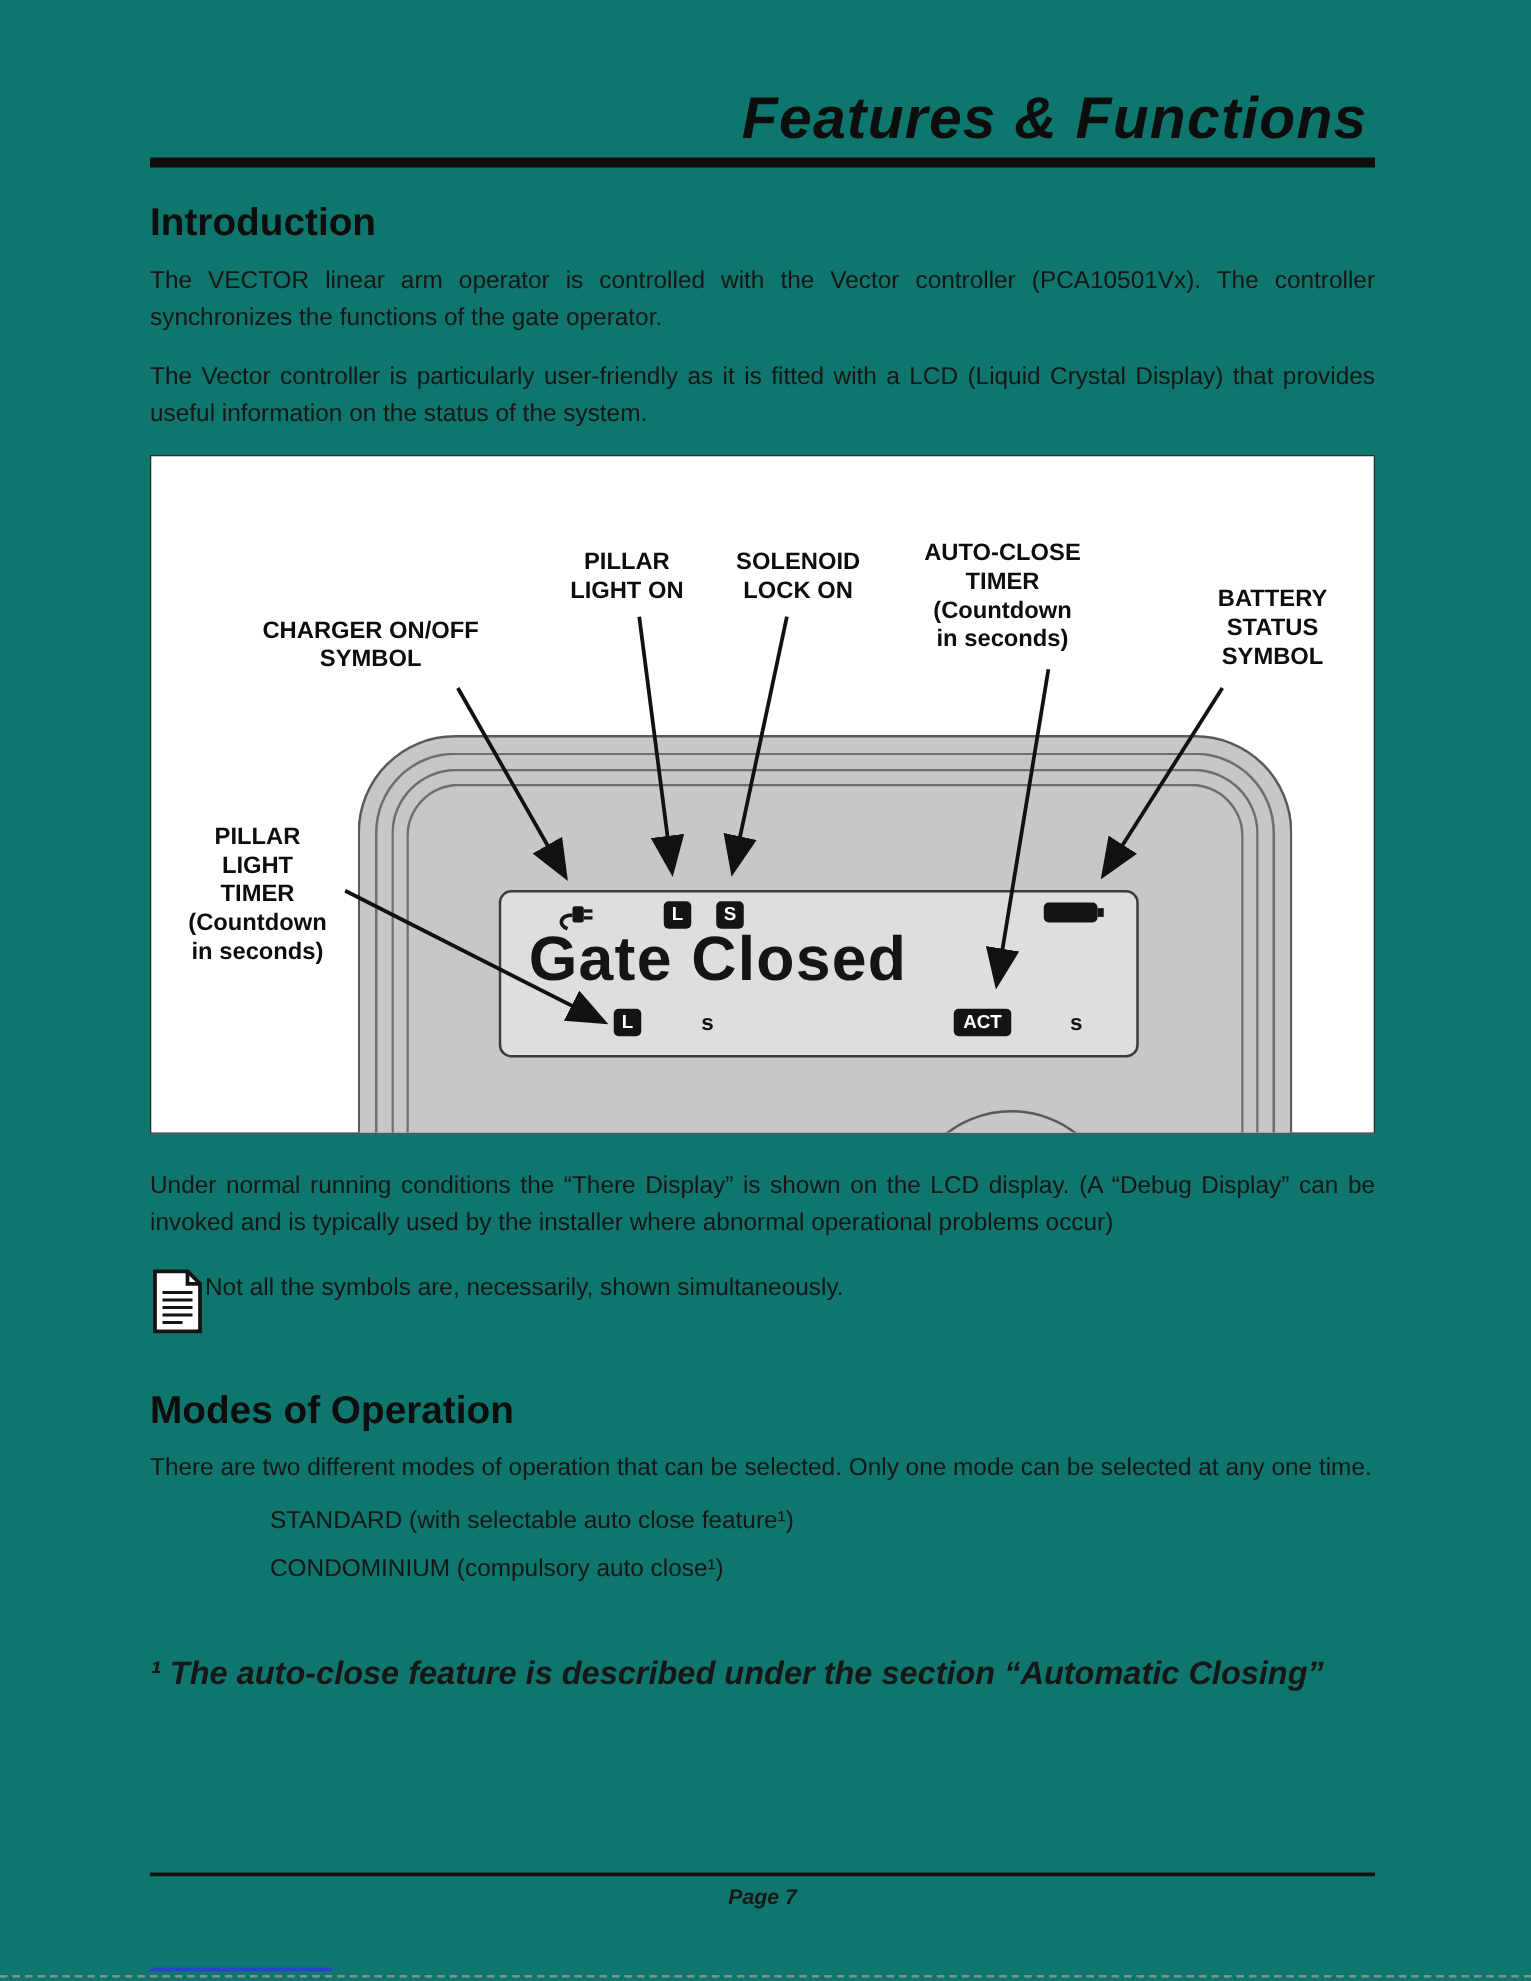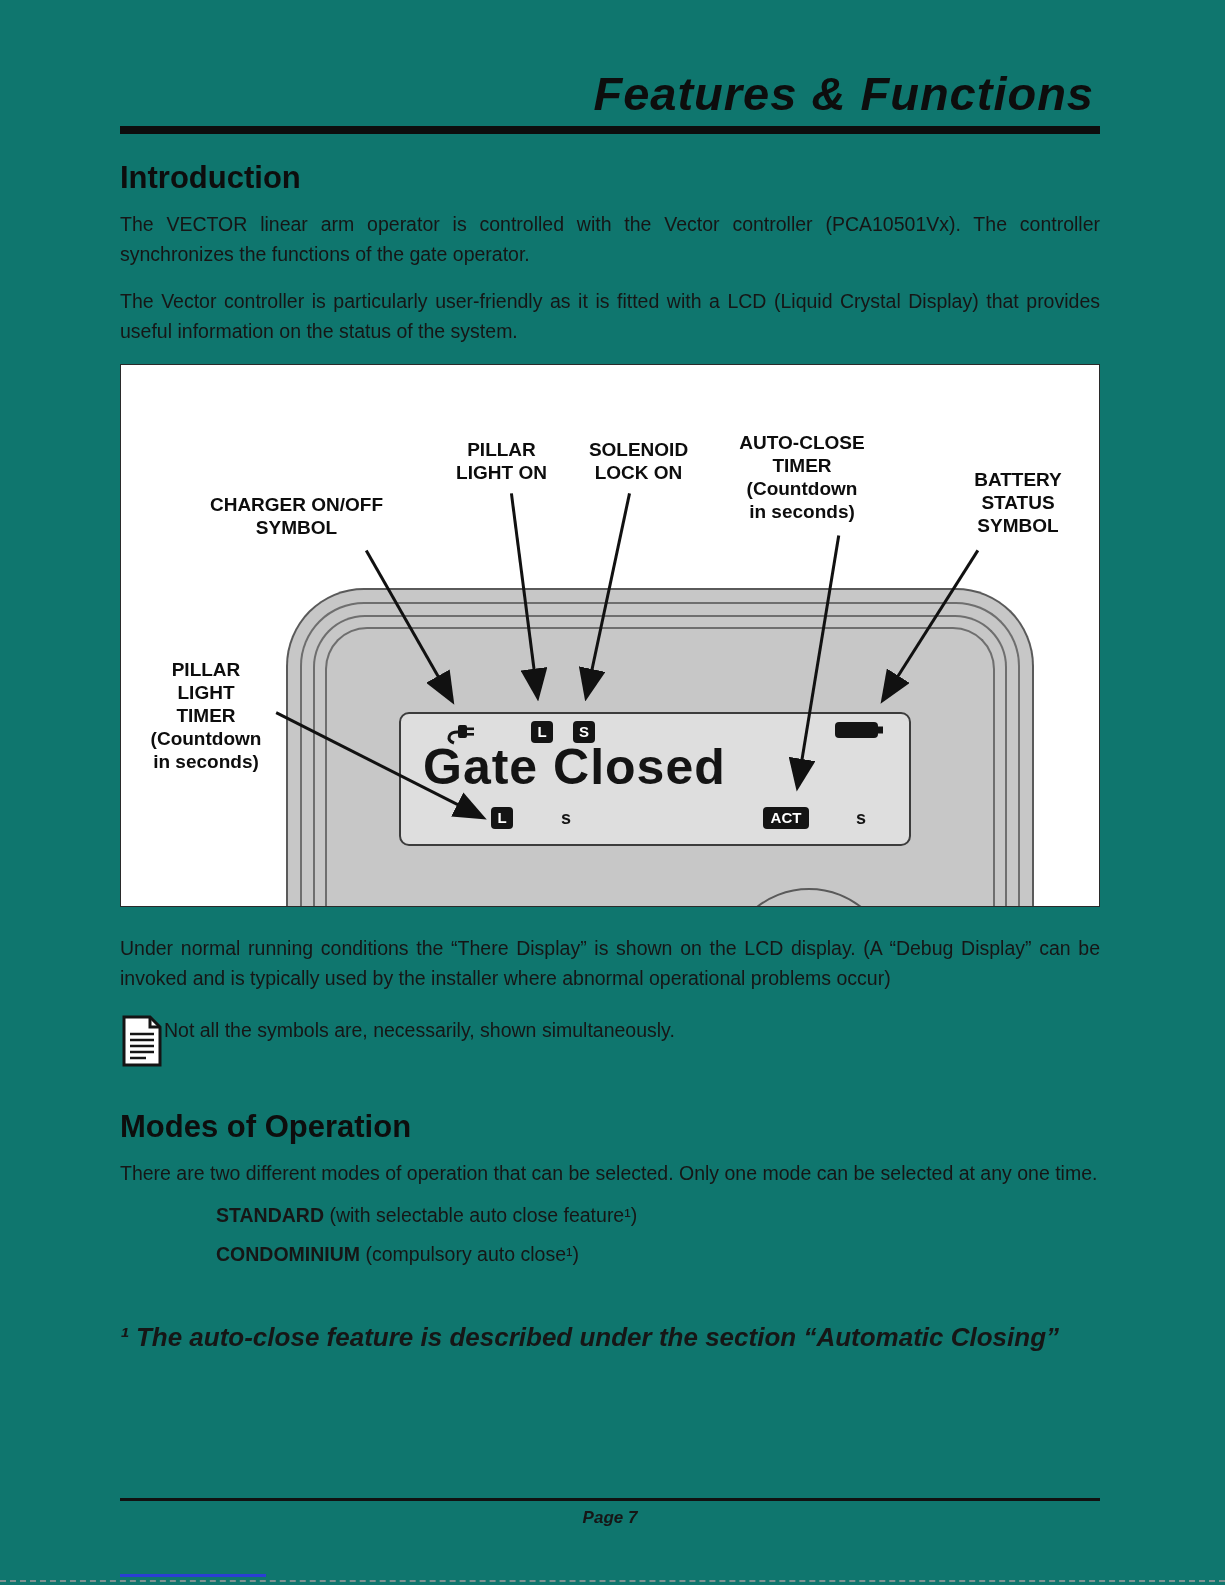--- a/index.html
+++ b/index.html
@@ -79,21 +79,21 @@
     z-index:6;
   }
   .arrows { position:absolute; left:0; top:0; width:100%; height:100%; z-index:5; }
 
   
   .note-row { margin-top:22px; display:flex; align-items:flex-start; }
   .note-row .txt { padding-top:4px; font-size:19.5px; }
 
   
   .mode-line { margin-top:16px; margin-left:96px; font-size:19.5px; }
-  .mode-line .b { font-weight:bold; }
+  .mode-line .b { font-weight:normal; }
   .footnote { margin-top:56px; font-size:26px; font-weight:bold; font-style:italic; }
 
   
   .footer-rule { position:absolute; left:120px; top:1498px; width:980px; height:2.5px; background:#111; }
   .page-num { position:absolute; left:120px; top:1508px; width:980px; text-align:center; font-size:17px; font-weight:bold; font-style:italic; }
 
   .artifact-blue { position:absolute; left:120px; top:1574px; width:146px; height:3px; background:#2b3fd4; }
   .artifact-dash { position:absolute; left:0; top:1580px; width:1225px; border-top:2px dashed #9a9a9a; opacity:.8; }
 </style>
 </head>

